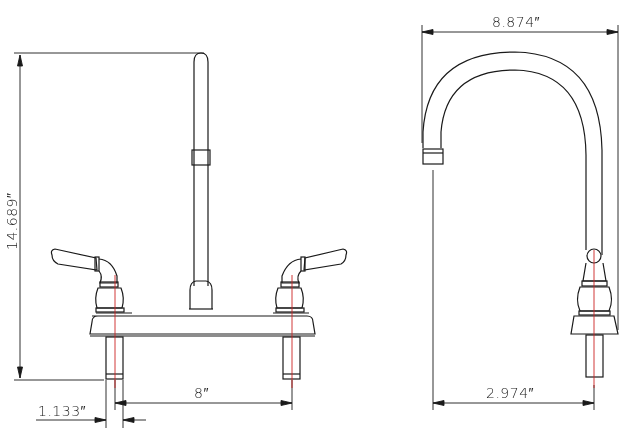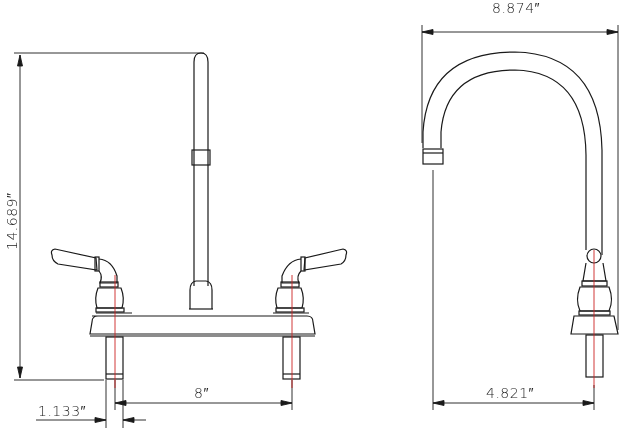--- a/index.html
+++ b/index.html
@@ -115,14 +115,14 @@
   <g stroke="#cc2222" stroke-width="0.9">
     <line x1="115" y1="275" x2="115" y2="388"></line>
     <line x1="292" y1="275" x2="292" y2="388"></line>
     <line x1="594" y1="250" x2="594" y2="388"></line>
   </g>
 </svg>
 
 <div class="dim-label dim-vertical" style="left:4px; top:250px;">14.689″</div>
 <div class="dim-label" style="left:194px; top:385px;">8″</div>
 <div class="dim-label" style="left:38px; top:403px;">1.133″</div>
-<div class="dim-label" style="left:492px; top:0;">8.874″</div>
-<div class="dim-label" style="left:486px; top:385px;">4.821″</div>
+<div class="dim-label" style="left:492px; top:14px;">8.874″</div>
+<div class="dim-label" style="left:486px; top:385px;">2.974″</div>
 
 </body></html>

